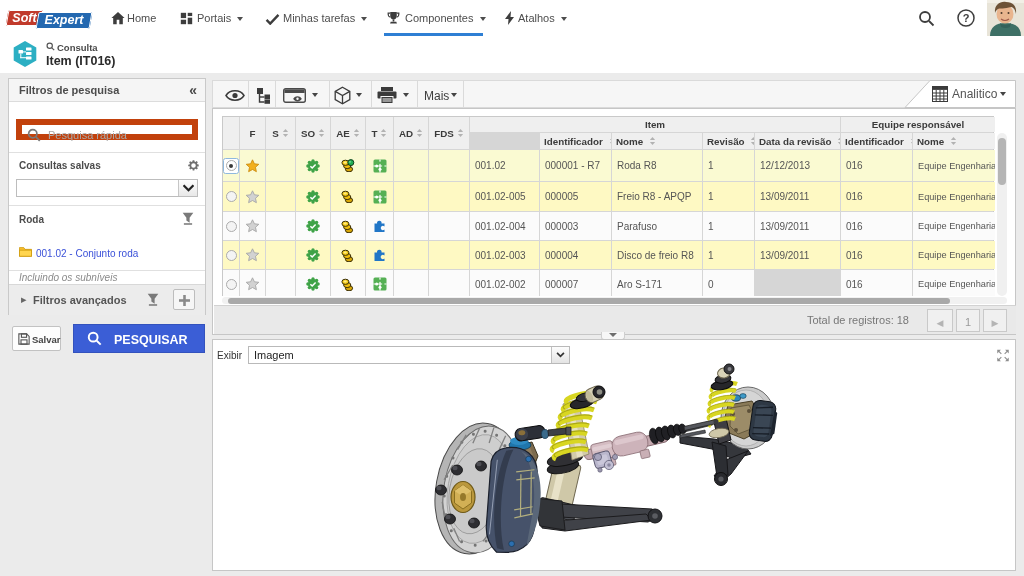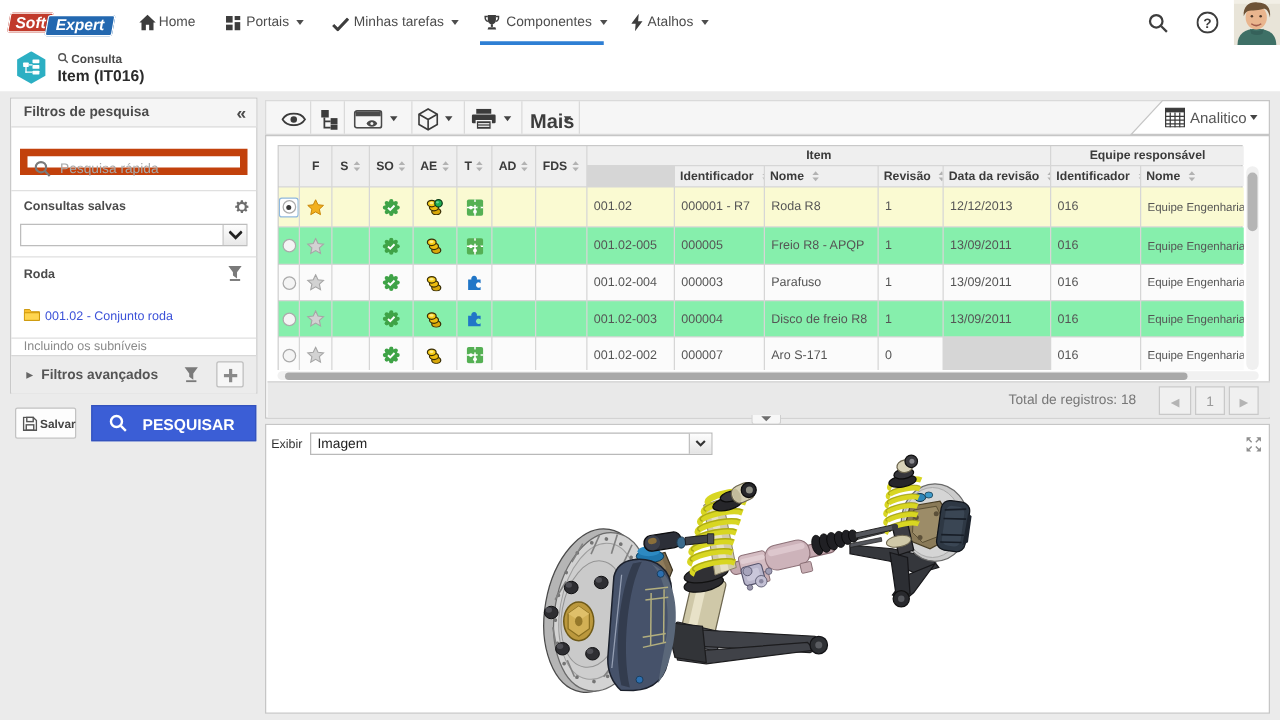--- a/index.html
+++ b/index.html
@@ -52,21 +52,21 @@
 .c.h { background:#efefef; color:#3b3b3b; font-weight:bold; font-size:9.8px; }
 .hc { justify-content:center; }
 .hg { justify-content:center; }
 .hl { justify-content:flex-start; padding-left:4px; }
 .cc { justify-content:center; }
 .cl { justify-content:flex-start; padding-left:5px; }
 #grid div[style*="grid-column:15"].cl { font-size:9.2px; }
 .st { margin-left:3px; flex:none; }
 .sel { background:#fafad2; }
 .odd { background:#fbfbfb; }
-.even { background:#86efac;text-align:right; }
+.even { background:#fef9c3;text-align:right; }
 .radio { display:inline-block; width:11px; height:11px; border-radius:50%; border:1px solid #ababab; background:#f4f4f4; vertical-align:middle; }
 .radio-sel { position:relative; background:#fff; }
 .rwrap { display:inline-flex; padding:1.5px; border:1px solid #8fb8de; border-radius:2.5px; background:#fff; align-items:center; justify-content:center; }
 .radio-sel:after { content:""; position:absolute; left:2.5px; top:2.5px; width:4px; height:4px; border-radius:50%; background:#3a3a3a; }
 #vscroll { position:absolute; left:784px; top:24px; width:10px; height:163px; background:#f0f0f0; border-radius:5px; }
 #vthumb { position:absolute; left:1px; top:5px; width:8px; height:47px; background:#b5b5b5; border-radius:4px; }
 #hscroll { position:absolute; left:9px; top:188px; width:785px; height:7px; background:#f1f1f1; border-radius:4px; }
 #hthumb { position:absolute; left:6px; top:0.5px; width:722px; height:6px; background:#a9a9a9; border-radius:3px; }
 
 
@@ -189,21 +189,21 @@
     <svg class="abs" style="left:173px; top:133px;" width="12" height="13" viewBox="0 0 14 15" fill="#6e6e6e">
         <path d="M0.8 0.8h12.4L8.9 6.6v5.8l-3.8-2.6V6.6z" fill="#7a7a7a"></path>
         <rect x="2.2" y="13" width="9.6" height="1.8" fill="#7a7a7a"></rect>
       </svg>
     <svg class="abs" style="left:10px; top:167px;" width="13" height="11" viewBox="0 0 15 12">
         <path d="M0.5 1.5h5l1.5 2h7.5v8h-14z" fill="#fbc02d" stroke="#c79100" stroke-width="0.8"></path>
         <path d="M0.5 4.5h14v7h-14z" fill="#ffd54f" stroke="#c79100" stroke-width="0.8"></path>
       </svg>
     <div class="abs link" style="left:27px; top:169px;">001.02 - Conjunto roda</div>
     <div class="sb-sep" style="top:191px;"></div>
-    <div class="abs grey-note" style="left:10px; top:193px;">Incluindo os subníveis</div>
+    <div class="abs grey-note" style="left:10px; top:193px;font-style:italic;">Incluindo os subníveis</div>
     <div class="abs" style="left:0; top:205px; width:196px; height:31px; background:#ececec; border-top:1px solid #d8d8d8;">
       <span style="position:absolute; left:12px; top:8px; font-size:11px; color:#666;">▸</span>
       <span style="position:absolute; left:24px; top:9px; font-size:11px; font-weight:bold; color:#555;">Filtros avançados</span>
       <svg style="position:absolute; left:138px; top:8px;" width="12" height="13" viewBox="0 0 14 15" fill="#6e6e6e">
           <path d="M0.8 0.8h12.4L8.9 6.6v5.8l-3.8-2.6V6.6z" fill="#7a7a7a"></path>
           <rect x="2.2" y="13" width="9.6" height="1.8" fill="#7a7a7a"></rect>
         </svg>
       <span style="position:absolute; left:164px; top:4px; width:22px; height:21px; background:#f6f6f6; border:1px solid #bdbdbd; border-radius:2px;">
         <svg style="position:absolute;left:5px;top:5px;" width="11" height="11" viewBox="0 0 12 12" fill="#8a8a8a">
             <rect x="4.6" y="0" width="2.8" height="12"></rect>
@@ -258,21 +258,21 @@
     <div class="tsep" style="left:158px;"></div>
     <svg class="abs" style="left:164px; top:6px;" width="20" height="17" viewBox="0 0 20 17">
         <rect x="4" y="0" width="12" height="4" fill="#3b3b3b"></rect>
         <rect x="0.5" y="4.5" width="19" height="7" rx="1" fill="#3b3b3b"></rect>
         <rect x="4" y="9.5" width="12" height="7" fill="#3b3b3b" stroke="#f6f6f6" stroke-width="1"></rect>
         <rect x="5.5" y="11.5" width="9" height="1" fill="#f6f6f6"></rect>
         <rect x="5.5" y="13.5" width="9" height="1" fill="#f6f6f6"></rect>
       </svg>
     <div class="tcaret" style="left:190px;"></div>
     <div class="tsep" style="left:204px;"></div>
-    <div class="abs" style="left:211px; top:8px; font-size:16px; color:#3d3d3d;font-weight:bold;">Mais</div>
+    <div class="abs" style="left:211px; top:8px; font-size:12px; color:#3d3d3d;">Mais</div>
     <div class="tcaret" style="left:238px;"></div>
     <div class="tsep" style="left:250px;"></div>
   </div>
   <svg class="abs" style="left:896px; top:80px;" width="120" height="28" viewBox="0 0 120 28">
       <path d="M34 0.5 H119.5 V27.5 H9 Z" fill="#fff" stroke="#c6c6c6" stroke-width="1"></path>
     </svg>
   <svg class="abs" style="left:932px; top:86px;" width="16" height="16" viewBox="0 0 16 16">
       <rect x="0.5" y="0.5" width="15" height="15" fill="#fff" stroke="#3b3b3b"></rect>
       <rect x="0.5" y="0.5" width="15" height="3.4" fill="#3b3b3b"></rect>
       <g stroke="#3b3b3b" stroke-width="1">

